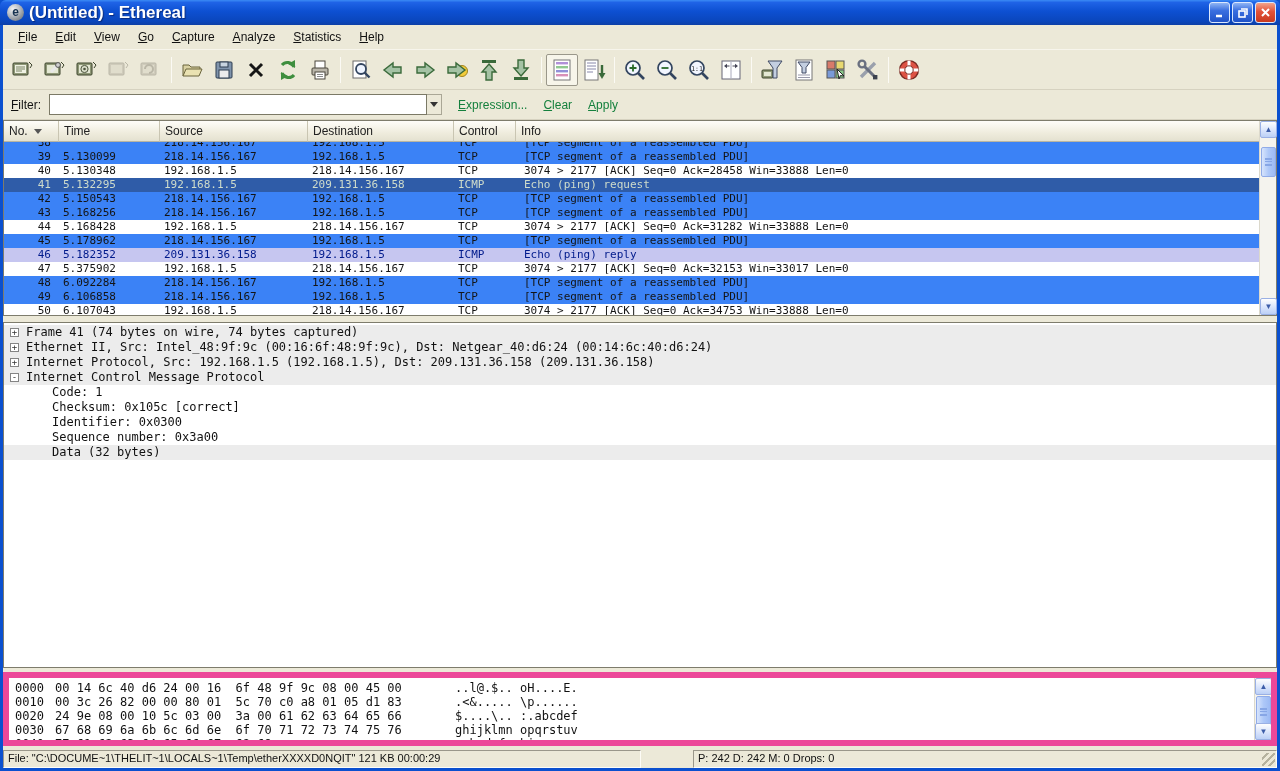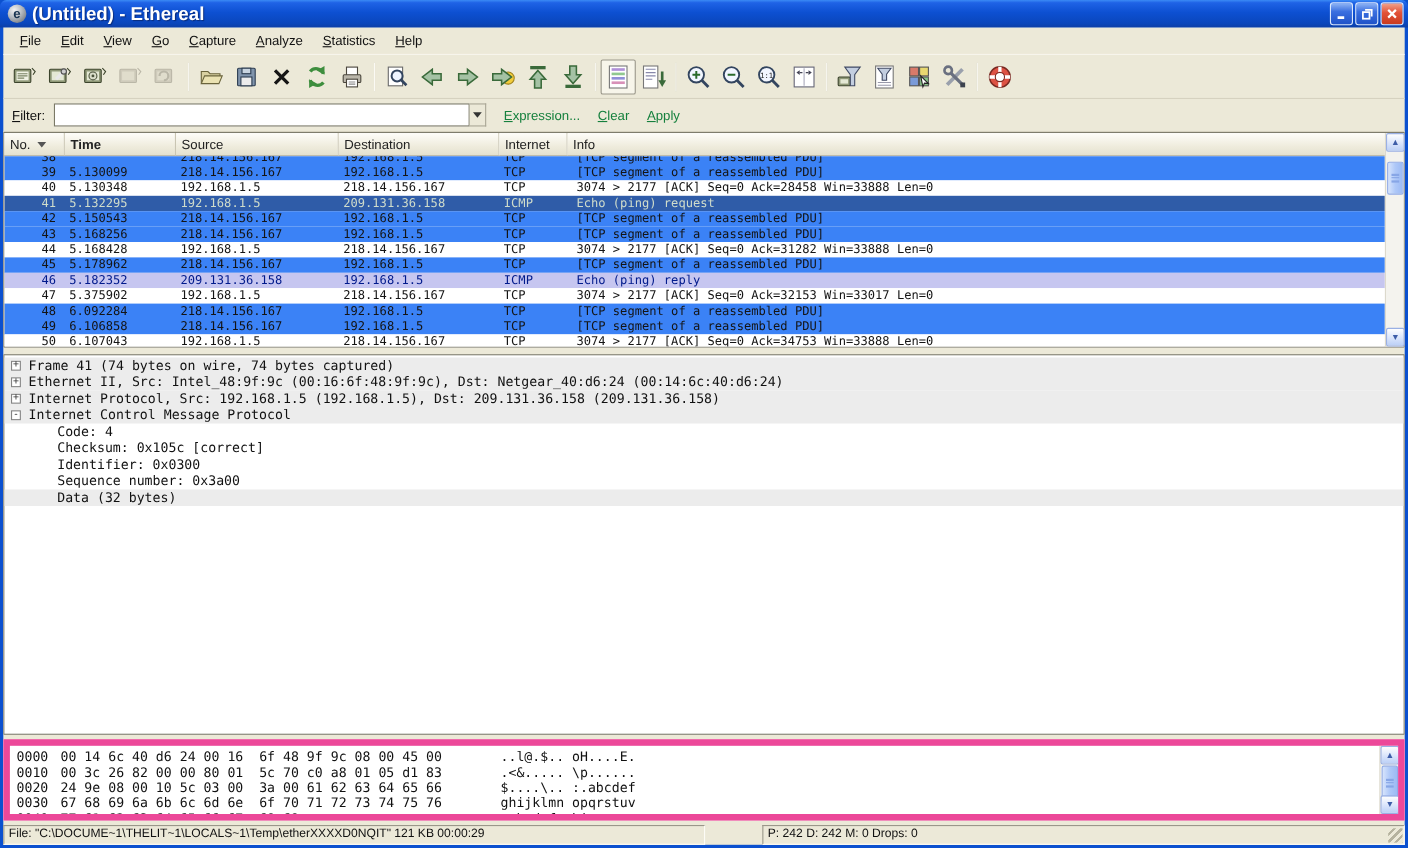--- a/index.html
+++ b/index.html
@@ -55,21 +55,21 @@
   .fbtn { margin-left:16px; background:transparent; border:none; font-size:12px; color:#15803d; }
 
   
   #plist { position:absolute; left:0; top:95px; width:1274px; height:196px;
     background:#fff; border:1px solid #7e7c6c; }
   #plist-header { position:absolute; left:0; top:0; right:17px; height:21px; display:flex; }
   .hcell { height:21px; background:linear-gradient(180deg,#fefdf9 0%,#efecdd 60%,#e4e1d0 100%);
     border-right:1px solid #c9c5b2; border-bottom:1px solid #b9b5a2;
     font-size:12px; color:#222; padding:3px 0 0 5px; white-space:nowrap; overflow:hidden; }
   .hcell:nth-child(1){ width:55px; }
-  .hcell:nth-child(2){ width:101px;font-weight:bold; }
+  .hcell:nth-child(2){ width:101px; }
   .hcell:nth-child(3){ width:148px; }
   .hcell:nth-child(4){ width:146px; }
   .hcell:nth-child(5){ width:62px; }
   .hcell:nth-child(6){ flex:1; border-right:none; }
   .sortmark { display:inline-block; margin-left:6px; border-left:4px solid transparent;
     border-right:4px solid transparent; border-top:5px solid #555; vertical-align:middle; }
   #plist-rows { position:absolute; left:0; top:21px; right:17px; bottom:0; overflow:hidden; }
   #plist-rows-inner { margin-top:-6px; }
   .prow { display:flex; height:14px; font:11px/14px "DejaVu Sans Mono", monospace;
     color:#141414; white-space:nowrap; }
@@ -380,21 +380,21 @@
       <button class="fbtn" id="fbtn-clear"><u>C</u>lear</button>
       <button class="fbtn" id="fbtn-apply"><u>A</u>pply</button>
     </div>
 
     <div id="plist">
       <div id="plist-header">
           <div class="hcell">No.<span class="sortmark"></span></div>
           <div class="hcell">Time</div>
           <div class="hcell">Source</div>
           <div class="hcell">Destination</div>
-          <div class="hcell">Internet</div>
+          <div class="hcell">Control</div>
           <div class="hcell">Info</div>
         </div>
       <div id="plist-rows">
         <div id="plist-rows-inner">
             <div class="prow lav">
               <span class="c-no">38</span>
               <span class="c-time"></span>
               <span class="c-src">218.14.156.167</span>
               <span class="c-dst">192.168.1.5</span>
               <span class="c-pro">TCP</span>
@@ -503,21 +503,21 @@
         <div class="sthumb" style="top:26px;height:30px;"></div>
         <div class="sbtn down">▼</div>
       </div>
     </div>
 
     <div id="detail">
         <div class="dline shade"><span class="exp">+</span><span>Frame 41 (74 bytes on wire, 74 bytes captured)</span></div>
         <div class="dline shade"><span class="exp">+</span><span>Ethernet II, Src: Intel_48:9f:9c (00:16:6f:48:9f:9c), Dst: Netgear_40:d6:24 (00:14:6c:40:d6:24)</span></div>
         <div class="dline shade"><span class="exp">+</span><span>Internet Protocol, Src: 192.168.1.5 (192.168.1.5), Dst: 209.131.36.158 (209.131.36.158)</span></div>
         <div class="dline shade"><span class="exp">-</span><span>Internet Control Message Protocol</span></div>
-        <div class="dline child"><span>Code: 4</span></div>
+        <div class="dline child"><span>Code: 1</span></div>
         <div class="dline child"><span>Checksum: 0x105c [correct]</span></div>
         <div class="dline child"><span>Identifier: 0x0300</span></div>
         <div class="dline child"><span>Sequence number: 0x3a00</span></div>
         <div class="dline shade child"><span>Data (32 bytes)</span></div>
       </div>
 
     <div id="hex">
       <div id="hex-lines">
           <div class="hline"><span class="off">0000</span><span class="hx">00 14 6c 40 d6 24 00 16  6f 48 9f 9c 08 00 45 00</span><span class="asc">..l@.$.. oH....E.</span></div>
           <div class="hline"><span class="off">0010</span><span class="hx">00 3c 26 82 00 00 80 01  5c 70 c0 a8 01 05 d1 83</span><span class="asc">.&lt;&amp;..... \p......</span></div>

